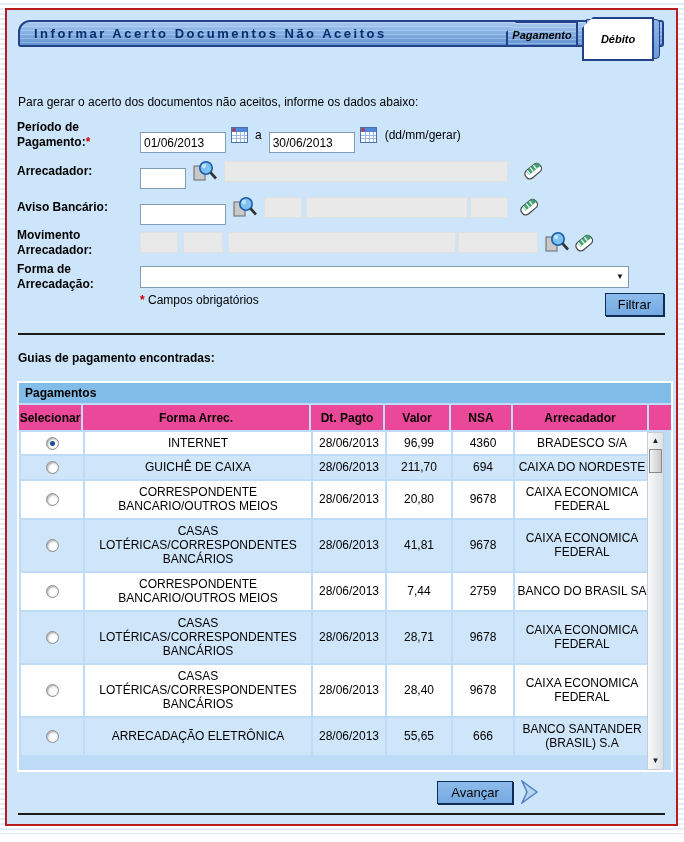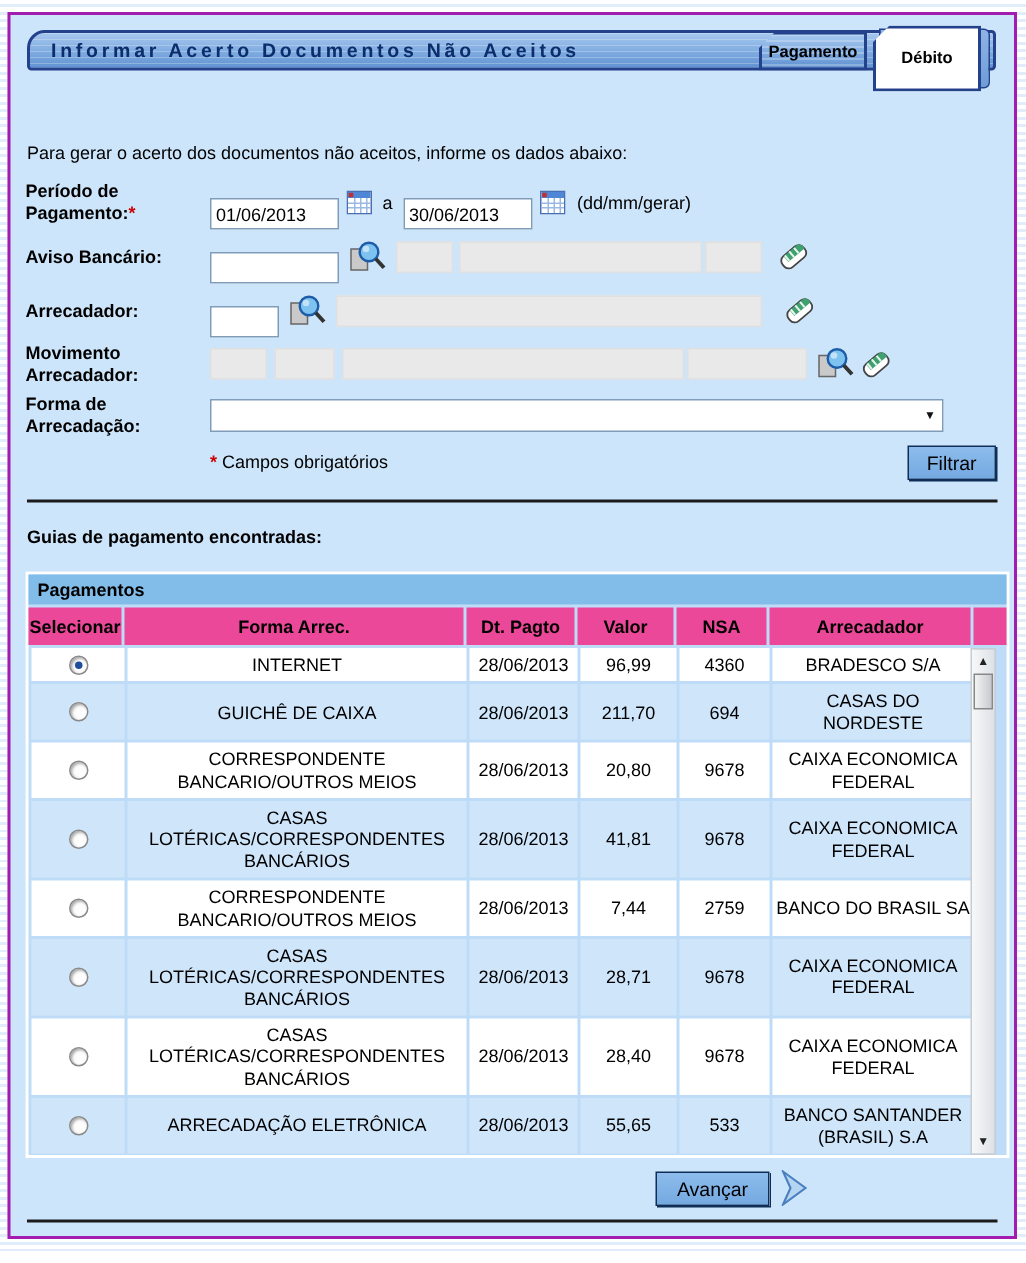--- a/index.html
+++ b/index.html
@@ -9,21 +9,21 @@
     background: repeating-linear-gradient(180deg, #ffffff 0 3px, #e1edfb 3px 5px);
     position: relative;
     font-size: 12px;
     color: #000;
   }
   .bottom-white { position:absolute; left:0; right:0; bottom:0; height:8px; background:#fff; }
 
   .panel {
     position: absolute; left: 5px; top: 8px; width: 673px; height: 818px;
     background: #cde5fa;
-    border: 2px solid #a21caf;
+    border: 2px solid #b91c1c;
   }
   .panel-inner { padding: 5px 10px 0 10px; position: relative; }
 
   
   .titlebar-wrap { position: relative; height: 48px; }
   .titlebar {
     position: absolute; left: 1px; top: 5px; right: 2px; height: 27px;
     background:
       repeating-linear-gradient(180deg, rgba(255,255,255,0.25) 0 1px, rgba(255,255,255,0) 1px 4px),
       linear-gradient(180deg, #a6c8ef 0%, #7fabe0 55%, #6293d1 100%);
@@ -34,20 +34,21 @@
   .titlebar span {
     padding-left: 14px; font-weight: bold; font-size: 13px;
     letter-spacing: 2.5px; color: #0b2d6b;
   }
   .tab {
     position: absolute; display: flex; align-items: flex-end; justify-content: center;
     font-weight: bold; font-size: 11px; color: #000;
     border: 2px solid #24418c;
     clip-path: polygon(11px 0, 100% 0, 100% 100%, 0 100%, 0 11px);
     padding-bottom: 4px;
+    font-style: italic;
   }
   .tab-pagamento {
     right: 88px; top: 6px; width: 72px; height: 26px; z-index: 2;
     background:
       repeating-linear-gradient(180deg, rgba(255,255,255,0.25) 0 1px, rgba(255,255,255,0) 1px 4px),
       linear-gradient(180deg, #a6c8ef 0%, #7fabe0 55%, #6293d1 100%);
   }
   .tab-debito-shadow {
     position:absolute; right: 6px; top: 4px; width: 74px; height: 40px;
     background: linear-gradient(180deg,#8fb4e6,#6d9cd8);
@@ -78,21 +79,21 @@
 
   .selectbox {
     width: 489px; height: 22px; background: #fff; border: 1px solid #7f9db9;
     position: relative; display: flex; align-items: center;
   }
   .selectbox .arrow {
     position: absolute; right: 4px; top: 50%; transform: translateY(-50%);
     font-size: 8px; color: #111; line-height: 1;
   }
 
-  .note-row { display: flex; align-items: center; min-height: 30px; padding-left: 123px; }
+  .note-row { display: flex; min-height: 30px; padding-left: 123px; }
   .btn {
     background: linear-gradient(180deg, #8dbcec, #74a9e0);
     border: 1px solid #0f2e57; box-shadow: 1px 1px 0 #0f2e57;
     font-family: "Liberation Sans", sans-serif; font-size: 13px; color: #000;
     height: 23px; padding: 0 12px; cursor: pointer;
   }
   .btn-filtrar { margin-left: auto; margin-right: 2px; }
 
   .divider { height: 2px; background: #1b1b1b; margin: 10px 1px 0 1px; }
   .guias { font-weight: bold; margin: 16px 0 0 1px; }
@@ -220,62 +221,62 @@
                 <line x1="9.5" y1="5" x2="9.5" y2="15"></line>
                 <line x1="13.5" y1="5" x2="13.5" y2="15"></line>
             </g>
           </svg>
         </span>
         <span class="hint">(dd/mm/gerar)</span>
       </div>
     </div>
 
     <div class="frow">
+      <div class="flabel">Arrecadador:</div>
+      <div class="fcontent">
+        <input class="txt w45" style="">
+        <span class="icon-btn" style="margin-left:6px">
+          <svg width="26" height="23" viewBox="0 0 26 23">
+            <rect x="2" y="6" width="11" height="14" fill="#c9c9c9" stroke="#666"></rect>
+            <circle cx="14" cy="8" r="6.2" fill="#7ec2ef" stroke="#1d5ca8" stroke-width="1.6"></circle>
+            <circle cx="12" cy="6" r="2.2" fill="#c9e6fa" opacity="0.9"></circle>
+            <line x1="18.5" y1="12.5" x2="24" y2="18.5" stroke="#333" stroke-width="2.6"></line>
+          </svg>
+        </span>
+        <span class="gray" style="width:284px;margin-left:6px"></span>
+        <span class="icon-btn" style="margin-left:14px">
+          <svg width="22" height="22" viewBox="0 0 22 22">
+            <g transform="rotate(-40 11 11)">
+              <rect x="2" y="6.5" width="18" height="9.5" rx="4" fill="#ffffff" stroke="#444" stroke-width="1.2"></rect>
+              <path d="M6 6.6 h12 a4 4 0 0 1 2 5 l-14 0 z" fill="#3fa172"></path>
+              <line x1="7" y1="6.8" x2="7" y2="11.4" stroke="#e8f7ee" stroke-width="1.4"></line>
+              <line x1="11" y1="6.6" x2="11" y2="11.6" stroke="#e8f7ee" stroke-width="1.4"></line>
+              <line x1="15" y1="6.8" x2="15" y2="11.4" stroke="#e8f7ee" stroke-width="1.4"></line>
+            </g>
+          </svg>
+        </span>
+      </div>
+    </div>
+
+    <div class="frow">
       <div class="flabel">Aviso Bancário:</div>
       <div class="fcontent">
         <input class="txt w85" style="">
         <span class="icon-btn" style="margin-left:6px">
           <svg width="26" height="23" viewBox="0 0 26 23">
             <rect x="2" y="6" width="11" height="14" fill="#c9c9c9" stroke="#666"></rect>
             <circle cx="14" cy="8" r="6.2" fill="#7ec2ef" stroke="#1d5ca8" stroke-width="1.6"></circle>
             <circle cx="12" cy="6" r="2.2" fill="#c9e6fa" opacity="0.9"></circle>
             <line x1="18.5" y1="12.5" x2="24" y2="18.5" stroke="#333" stroke-width="2.6"></line>
           </svg>
         </span>
         <span class="gray" style="width:38px;margin-left:6px"></span>
         <span class="gray" style="width:162px;margin-left:4px"></span>
         <span class="gray" style="width:38px;margin-left:2px"></span>
         <span class="icon-btn" style="margin-left:10px">
-          <svg width="22" height="22" viewBox="0 0 22 22">
-            <g transform="rotate(-40 11 11)">
-              <rect x="2" y="6.5" width="18" height="9.5" rx="4" fill="#ffffff" stroke="#444" stroke-width="1.2"></rect>
-              <path d="M6 6.6 h12 a4 4 0 0 1 2 5 l-14 0 z" fill="#3fa172"></path>
-              <line x1="7" y1="6.8" x2="7" y2="11.4" stroke="#e8f7ee" stroke-width="1.4"></line>
-              <line x1="11" y1="6.6" x2="11" y2="11.6" stroke="#e8f7ee" stroke-width="1.4"></line>
-              <line x1="15" y1="6.8" x2="15" y2="11.4" stroke="#e8f7ee" stroke-width="1.4"></line>
-            </g>
-          </svg>
-        </span>
-      </div>
-    </div>
-
-    <div class="frow">
-      <div class="flabel">Arrecadador:</div>
-      <div class="fcontent">
-        <input class="txt w45" style="">
-        <span class="icon-btn" style="margin-left:6px">
-          <svg width="26" height="23" viewBox="0 0 26 23">
-            <rect x="2" y="6" width="11" height="14" fill="#c9c9c9" stroke="#666"></rect>
-            <circle cx="14" cy="8" r="6.2" fill="#7ec2ef" stroke="#1d5ca8" stroke-width="1.6"></circle>
-            <circle cx="12" cy="6" r="2.2" fill="#c9e6fa" opacity="0.9"></circle>
-            <line x1="18.5" y1="12.5" x2="24" y2="18.5" stroke="#333" stroke-width="2.6"></line>
-          </svg>
-        </span>
-        <span class="gray" style="width:284px;margin-left:6px"></span>
-        <span class="icon-btn" style="margin-left:14px">
           <svg width="22" height="22" viewBox="0 0 22 22">
             <g transform="rotate(-40 11 11)">
               <rect x="2" y="6.5" width="18" height="9.5" rx="4" fill="#ffffff" stroke="#444" stroke-width="1.2"></rect>
               <path d="M6 6.6 h12 a4 4 0 0 1 2 5 l-14 0 z" fill="#3fa172"></path>
               <line x1="7" y1="6.8" x2="7" y2="11.4" stroke="#e8f7ee" stroke-width="1.4"></line>
               <line x1="11" y1="6.6" x2="11" y2="11.6" stroke="#e8f7ee" stroke-width="1.4"></line>
               <line x1="15" y1="6.8" x2="15" y2="11.4" stroke="#e8f7ee" stroke-width="1.4"></line>
             </g>
           </svg>
         </span>
@@ -356,21 +357,21 @@
   </div>
 
   <div class="trow alt">
     <div class="cell c-sel">
       <span class="radio"></span>
     </div>
     <div class="cell c-forma cell-forma">GUICHÊ DE CAIXA</div>
     <div class="cell c-dt cell-dt">28/06/2013</div>
     <div class="cell c-val cell-valor">211,70</div>
     <div class="cell c-nsa cell-nsa">694</div>
-    <div class="cell c-arr cell-arr">CASAS DO NORDESTE</div>
+    <div class="cell c-arr cell-arr">CAIXA DO NORDESTE</div>
   </div>
 
   <div class="trow">
     <div class="cell c-sel">
       <span class="radio"></span>
     </div>
     <div class="cell c-forma cell-forma">CORRESPONDENTE BANCARIO/OUTROS MEIOS</div>
     <div class="cell c-dt cell-dt">28/06/2013</div>
     <div class="cell c-val cell-valor">20,80</div>
     <div class="cell c-nsa cell-nsa">9678</div>
@@ -421,21 +422,21 @@
     <div class="cell c-arr cell-arr">CAIXA ECONOMICA FEDERAL</div>
   </div>
 
   <div class="trow alt">
     <div class="cell c-sel">
       <span class="radio"></span>
     </div>
     <div class="cell c-forma cell-forma">ARRECADAÇÃO ELETRÔNICA</div>
     <div class="cell c-dt cell-dt">28/06/2013</div>
     <div class="cell c-val cell-valor">55,65</div>
-    <div class="cell c-nsa cell-nsa">533</div>
+    <div class="cell c-nsa cell-nsa">666</div>
     <div class="cell c-arr cell-arr">BANCO SANTANDER (BRASIL) S.A</div>
   </div>
 </div>
         <div class="scrollbar">
           <div class="sb-arrow sb-up">▲</div>
           <div class="sb-thumb"></div>
           <div class="sb-arrow sb-down">▼</div>
         </div>
       </div>
     </div>

